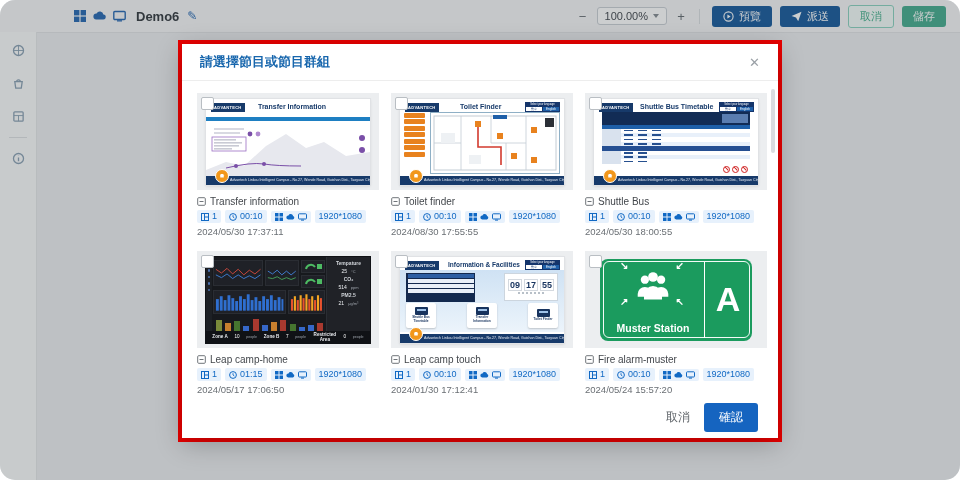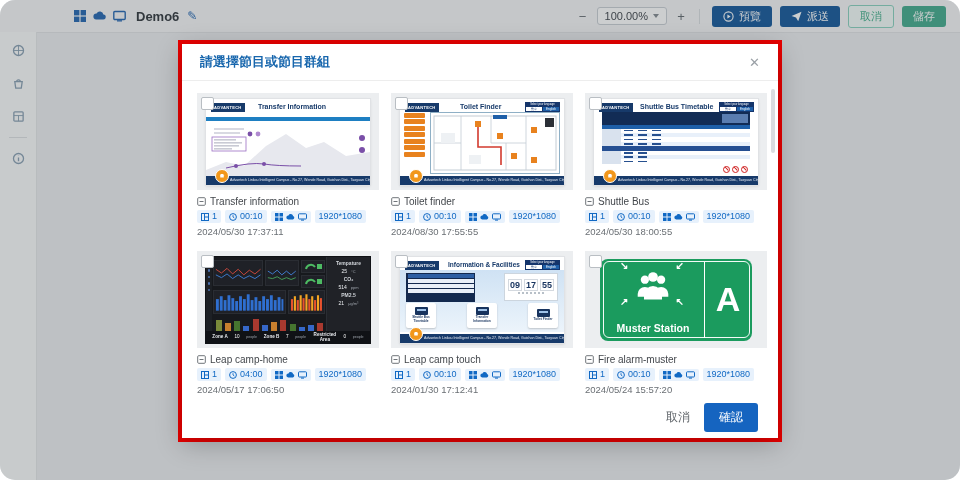--- a/index.html
+++ b/index.html
@@ -652,21 +652,21 @@
                       <rect x="0.5" y="0.5" width="7" height="7" fill="none" stroke="#1169c4" stroke-width="1"></rect>
                       <path d="M3.5 0.5 v7 M3.5 4 h4" stroke="#1169c4" stroke-width="1"></path>
                     </svg>
                     <span>1</span>
                   </span>
               <span class="pill">
                     <svg width="8" height="8" viewBox="0 0 8 8">
                       <circle cx="4" cy="4" r="3.4" fill="none" stroke="#1169c4" stroke-width="1"></circle>
                       <path d="M4 2.2 V4 l1.4 1" stroke="#1169c4" stroke-width="0.9" fill="none"></path>
                     </svg>
-                    <span>04:00</span>
+                    <span>01:15</span>
                   </span>
               <span class="pill">
                     <svg width="8" height="8" viewBox="0 0 8 8">
                       <rect x="0" y="0" width="3.5" height="3.5" fill="#1169c4"></rect>
                       <rect x="4.5" y="0" width="3.5" height="3.5" fill="#1169c4"></rect>
                       <rect x="0" y="4.5" width="3.5" height="3.5" fill="#1169c4"></rect>
                       <rect x="4.5" y="4.5" width="3.5" height="3.5" fill="#1169c4"></rect>
                     </svg>
                     <svg width="9" height="8" viewBox="0 0 9 8">
                       <path d="M2.2 6.4a2 2 0 0 1 .3-4 2.4 2.4 0 0 1 4.6.7 1.7 1.7 0 0 1-.2 3.3z" fill="#1169c4"></path>

